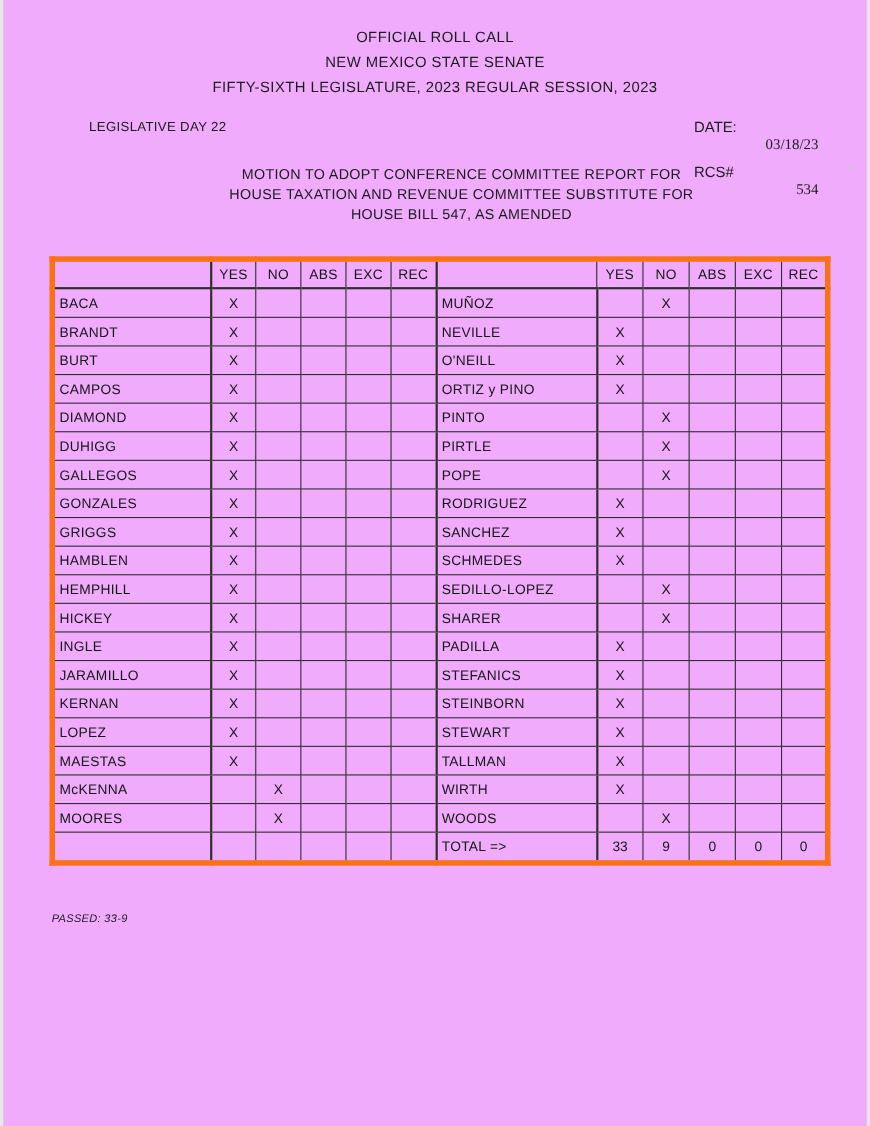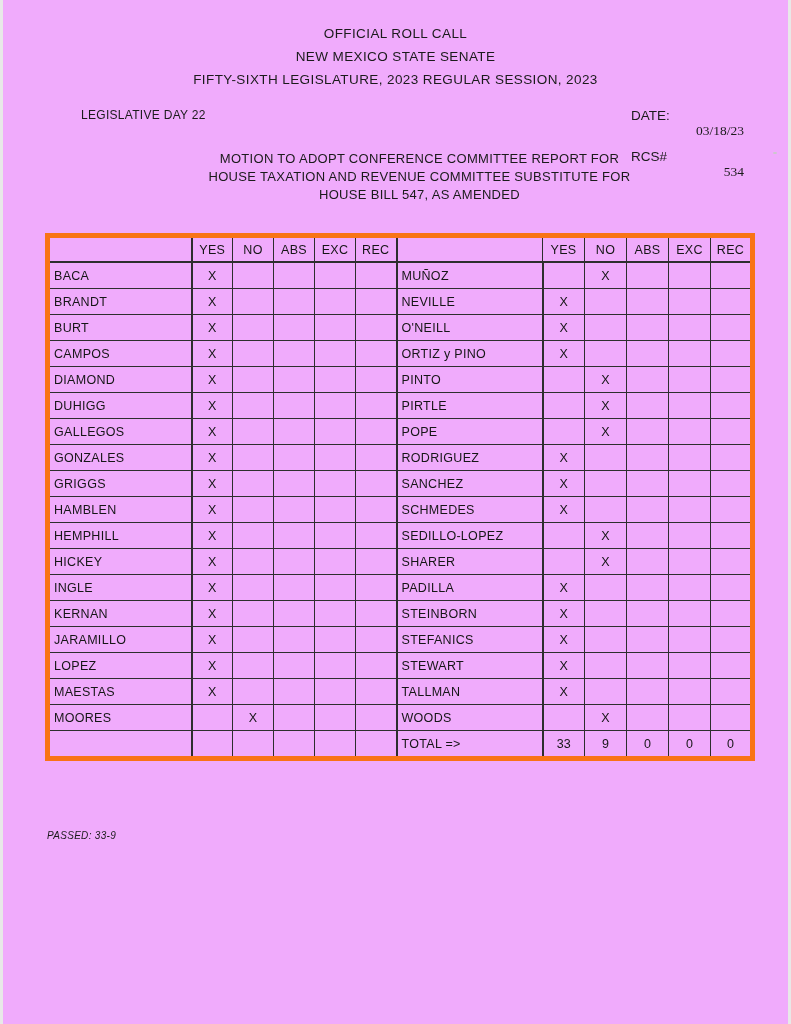--- a/index.html
+++ b/index.html
@@ -303,48 +303,48 @@
           <td class="vote"></td>
           <td class="vote"></td>
           <td class="name rname">PADILLA</td>
           <td class="vote">X</td>
           <td class="vote"></td>
           <td class="vote"></td>
           <td class="vote"></td>
           <td class="vote"></td>
         </tr>
         <tr>
+          <td class="name">JARAMILLO</td>
+          <td class="vote">X</td>
+          <td class="vote"></td>
+          <td class="vote"></td>
+          <td class="vote"></td>
+          <td class="vote"></td>
+          <td class="name rname">STEFANICS</td>
+          <td class="vote">X</td>
+          <td class="vote"></td>
+          <td class="vote"></td>
+          <td class="vote"></td>
+          <td class="vote"></td>
+        </tr>
+        <tr>
           <td class="name">KERNAN</td>
           <td class="vote">X</td>
           <td class="vote"></td>
           <td class="vote"></td>
           <td class="vote"></td>
           <td class="vote"></td>
           <td class="name rname">STEINBORN</td>
           <td class="vote">X</td>
           <td class="vote"></td>
           <td class="vote"></td>
           <td class="vote"></td>
           <td class="vote"></td>
         </tr>
         <tr>
-          <td class="name">JARAMILLO</td>
-          <td class="vote">X</td>
-          <td class="vote"></td>
-          <td class="vote"></td>
-          <td class="vote"></td>
-          <td class="vote"></td>
-          <td class="name rname">STEFANICS</td>
-          <td class="vote">X</td>
-          <td class="vote"></td>
-          <td class="vote"></td>
-          <td class="vote"></td>
-          <td class="vote"></td>
-        </tr>
-        <tr>
           <td class="name">LOPEZ</td>
           <td class="vote">X</td>
           <td class="vote"></td>
           <td class="vote"></td>
           <td class="vote"></td>
           <td class="vote"></td>
           <td class="name rname">STEWART</td>
           <td class="vote">X</td>
           <td class="vote"></td>
           <td class="vote"></td>
@@ -352,20 +352,34 @@
           <td class="vote"></td>
         </tr>
         <tr>
           <td class="name">MAESTAS</td>
           <td class="vote">X</td>
           <td class="vote"></td>
           <td class="vote"></td>
           <td class="vote"></td>
           <td class="vote"></td>
           <td class="name rname">TALLMAN</td>
+          <td class="vote">X</td>
+          <td class="vote"></td>
+          <td class="vote"></td>
+          <td class="vote"></td>
+          <td class="vote"></td>
+        </tr>
+        <tr>
+          <td class="name">McKENNA</td>
+          <td class="vote"></td>
+          <td class="vote">X</td>
+          <td class="vote"></td>
+          <td class="vote"></td>
+          <td class="vote"></td>
+          <td class="name rname">WIRTH</td>
           <td class="vote">X</td>
           <td class="vote"></td>
           <td class="vote"></td>
           <td class="vote"></td>
           <td class="vote"></td>
         </tr>
         <tr>
           <td class="name">MOORES</td>
           <td class="vote"></td>
           <td class="vote">X</td>

